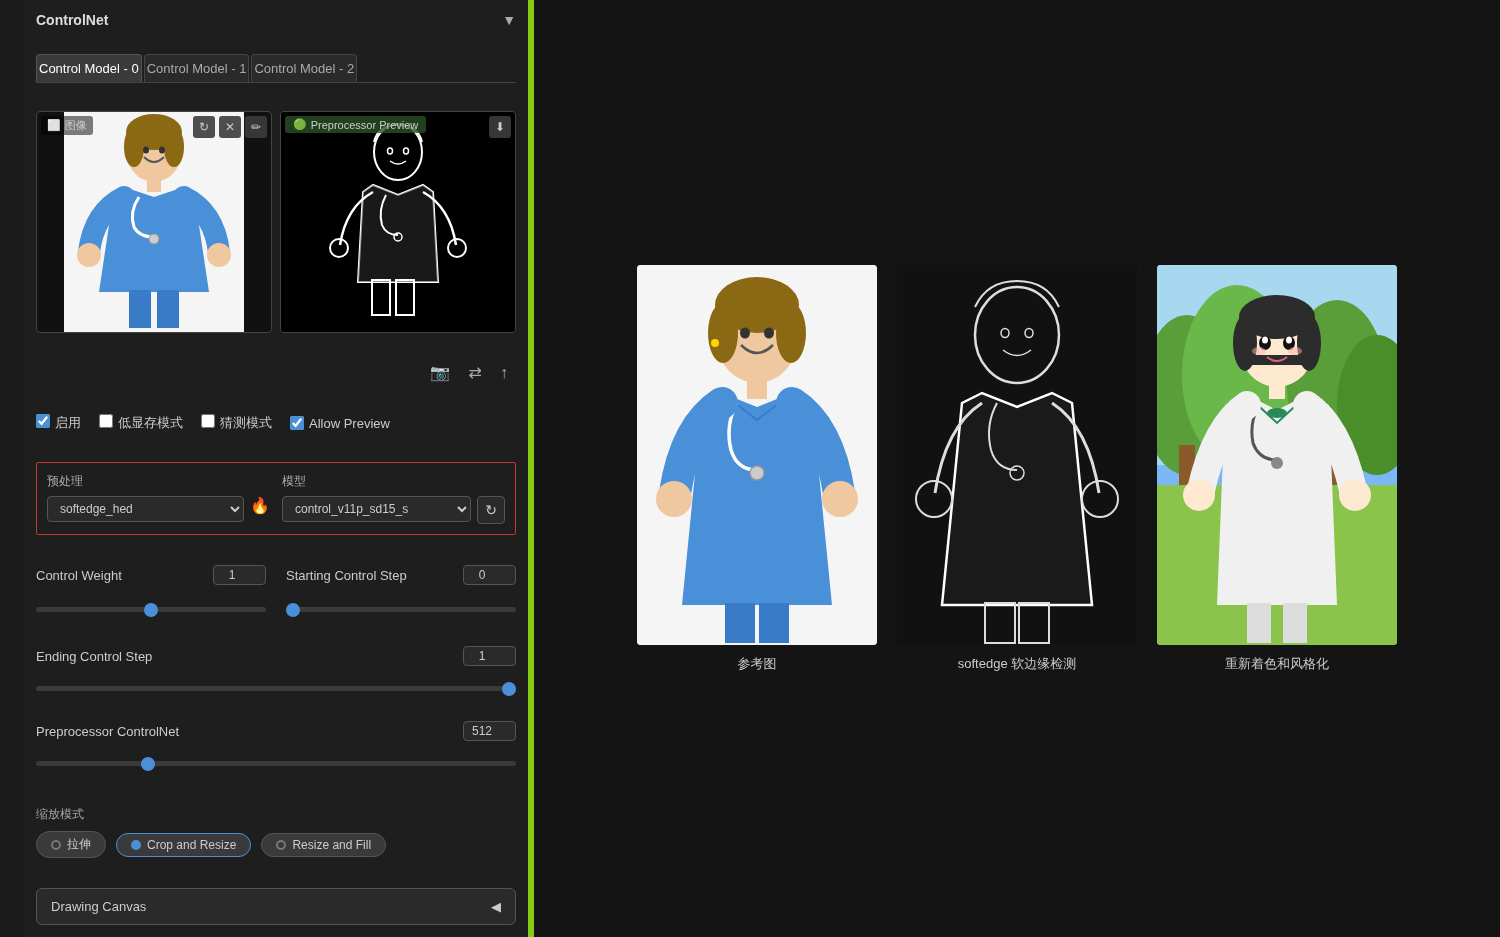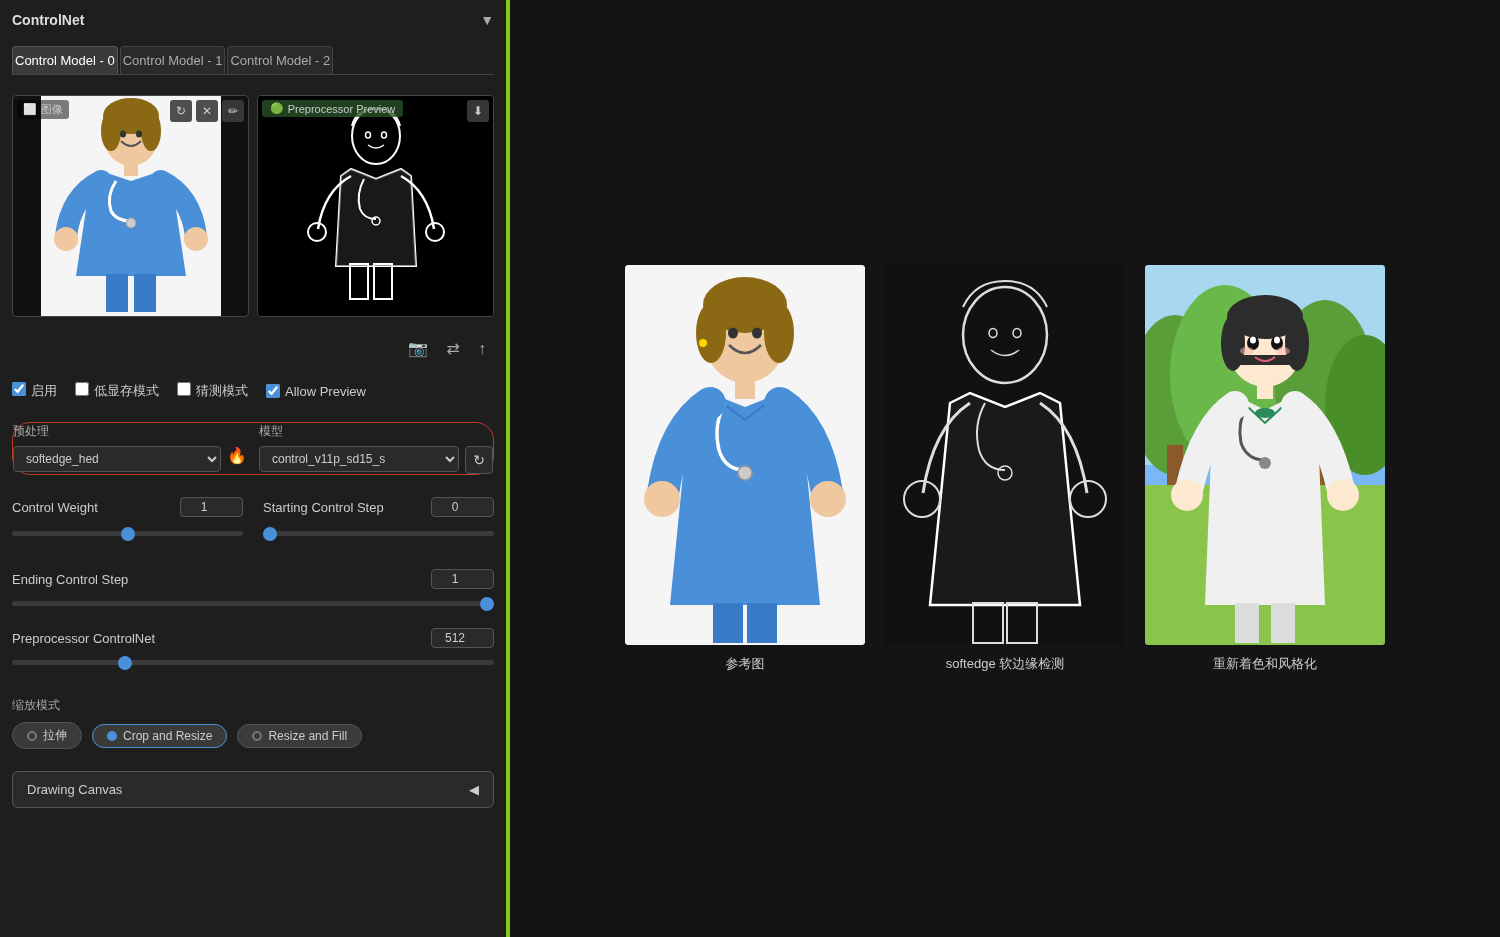--- a/index.html
+++ b/index.html
@@ -15,23 +15,24 @@
     }
 
     
     .left-panel {
       width: 510px;
       min-width: 510px;
       background: #1e1e1e;
       padding: 12px;
       display: flex;
       flex-direction: column;
-      gap: 8px;
-      border-right: 4px solid #84cc16;
+      gap: 16px;
+      border-right: 6px solid #84cc16;
       overflow-y: auto;
+      margin-left: 24px;
     }
 
     
     .panel-header {
       display: flex;
       justify-content: space-between;
       align-items: center;
       margin-bottom: 10px;
     }
     .panel-title {
@@ -192,21 +193,22 @@
     }
     .checkbox-item input[type="checkbox"] {
       width: 14px;
       height: 14px;
       accent-color: #4a90d9;
     }
 
     
     .model-section {
       border: 1.5px solid #c0392b;
-      border-radius: 18px;
+      border-radius: 2px;
+      padding: 10px;
       margin-bottom: 14px;
     }
     .model-row {
       display: flex;
       gap: 12px;
     }
     .model-col {
       flex: 1;
     }
     .model-col-label {
@@ -243,21 +245,21 @@
       display: flex;
       align-items: center;
       justify-content: center;
       cursor: pointer;
       font-size: 14px;
     }
     .ds-value {
       background: #2a2a2a;
       border: 1px solid #555;
       color: #ccc;
-      width: 63px;
+      width: 53px;
       text-align: center;
       padding: 2px 4px;
       border-radius: 4px;
       font-size: 12px;
     }
 
     
     .scale-mode-section {
       margin-top: 10px;
       margin-bottom: 14px;

